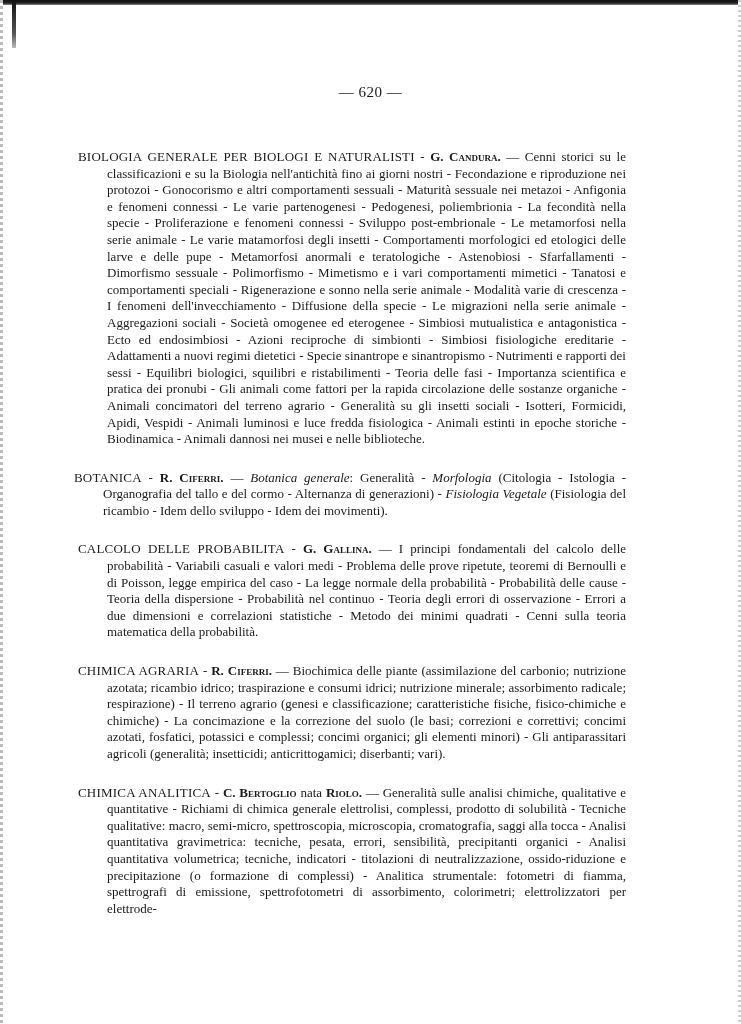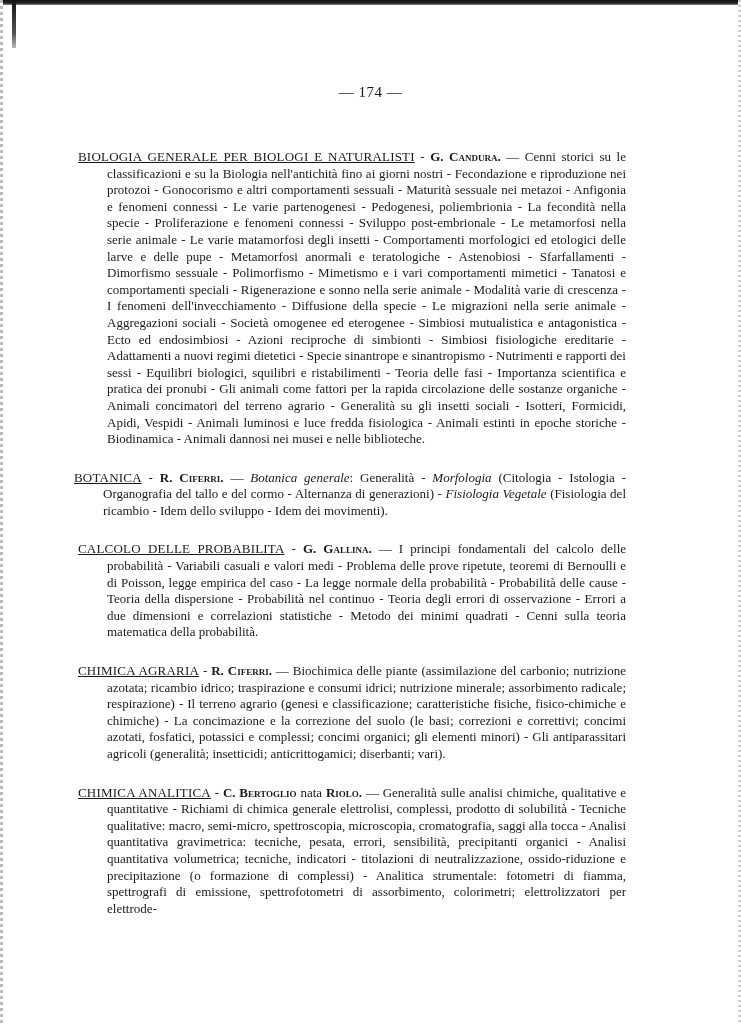--- a/index.html
+++ b/index.html
@@ -31,34 +31,34 @@
     }
     .content {
       position: absolute; left: 78px; top: 136px; width: 548px;
     }
     .entry {
       font-size: 13px; line-height: 16.6px;
       text-align: justify;
       padding-left: 29px; text-indent: -29px;
       margin-bottom: 22px;
     }
-    .entry .title { letter-spacing: 0.2px; text-decoration: underline; }
+    .entry .title { letter-spacing: 0.2px; }
     .entry .author { font-variant: small-caps; font-weight: bold; }
     .entry em { }
     .entry.botanica { margin-left: -4px; }
   </style>
 </head>
 <body>
 
 <div class="top-edge"></div>
 <div class="left-edge"></div>
 <div class="left-mark"></div>
 <div class="right-edge"></div>
 
-<div class="page-number">— 174 —</div>
+<div class="page-number">— 620 —</div>
 
 <div class="content">
 
   <p class="entry"><span class="title">BIOLOGIA GENERALE PER BIOLOGI E NATURALISTI</span><span> - </span><span class="author">G. Candura.</span><span> — </span><span>Cenni storici su le classificazioni e su la Biologia nell'antichità fino ai giorni nostri - Fecondazione e riproduzione nei protozoi - Gonocorismo e altri comportamenti sessuali - Maturità sessuale nei metazoi - Anfigonia e fenomeni connessi - Le varie partenogenesi - Pedogenesi, poliembrionia - La fecondità nella specie - Proliferazione e fenomeni connessi - Sviluppo post-embrionale - Le metamorfosi nella serie animale - Le varie matamorfosi degli insetti - Comportamenti morfologici ed etologici delle larve e delle pupe - Metamorfosi anormali e teratologiche - Astenobiosi - Sfarfallamenti - Dimorfismo sessuale - Polimorfismo - Mimetismo e i vari comportamenti mimetici - Tanatosi e comportamenti speciali - Rigenerazione e sonno nella serie animale - Modalità varie di crescenza - I fenomeni dell'invecchiamento - Diffusione della specie - Le migrazioni nella serie animale - Aggregazioni sociali - Società omogenee ed eterogenee - Simbiosi mutualistica e antagonistica - Ecto ed endosimbiosi - Azioni reciproche di simbionti - Simbiosi fisiologiche ereditarie - Adattamenti a nuovi regimi dietetici - Specie sinantrope e sinantropismo - Nutrimenti e rapporti dei sessi - Equilibri biologici, squilibri e ristabilimenti - Teoria delle fasi - Importanza scientifica e pratica dei pronubi - Gli animali come fattori per la rapida circolazione delle sostanze organiche - Animali concimatori del terreno agrario - Generalità su gli insetti sociali - Isotteri, Formicidi, Apidi, Vespidi - Animali luminosi e luce fredda fisiologica - Animali estinti in epoche storiche - Biodinamica - Animali dannosi nei musei e nelle biblioteche.</span></p>
 
   <p class="entry botanica"><span class="title">BOTANICA</span><span> - </span><span class="author">R. Ciferri.</span><span> — </span><em>Botanica generale</em><span>: Generalità - </span><em>Morfologia</em><span> (Citologia - Istologia - Organografia del tallo e del cormo - Alternanza di generazioni) - </span><em>Fisiologia Vegetale</em><span> (Fisiologia del ricambio - Idem dello sviluppo - Idem dei movimenti).</span></p>
 
   <p class="entry"><span class="title">CALCOLO DELLE PROBABILITA</span><span> - </span><span class="author">G. Gallina.</span><span> — </span><span>I principi fondamentali del calcolo delle probabilità - Variabili casuali e valori medi - Problema delle prove ripetute, teoremi di Bernoulli e di Poisson, legge empirica del caso - La legge normale della probabilità - Probabilità delle cause - Teoria della dispersione - Probabilità nel continuo - Teoria degli errori di osservazione - Errori a due dimensioni e correlazioni statistiche - Metodo dei minimi quadrati - Cenni sulla teoria matematica della probabilità.</span></p>
 
   <p class="entry"><span class="title">CHIMICA AGRARIA</span><span> - </span><span class="author">R. Ciferri.</span><span> — </span><span>Biochimica delle piante (assimilazione del carbonio; nutrizione azotata; ricambio idrico; traspirazione e consumi idrici; nutrizione minerale; assorbimento radicale; respirazione) - Il terreno agrario (genesi e classificazione; caratteristiche fisiche, fisico-chimiche e chimiche) - La concimazione e la correzione del suolo (le basi; correzioni e correttivi; concimi azotati, fosfatici, potassici e complessi; concimi organici; gli elementi minori) - Gli antiparassitari agricoli (generalità; insetticidi; anticrittogamici; diserbanti; vari).</span></p>

